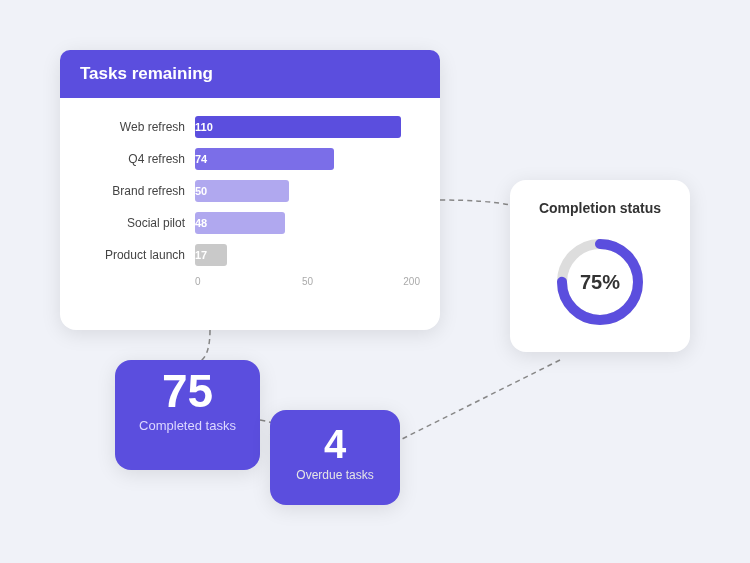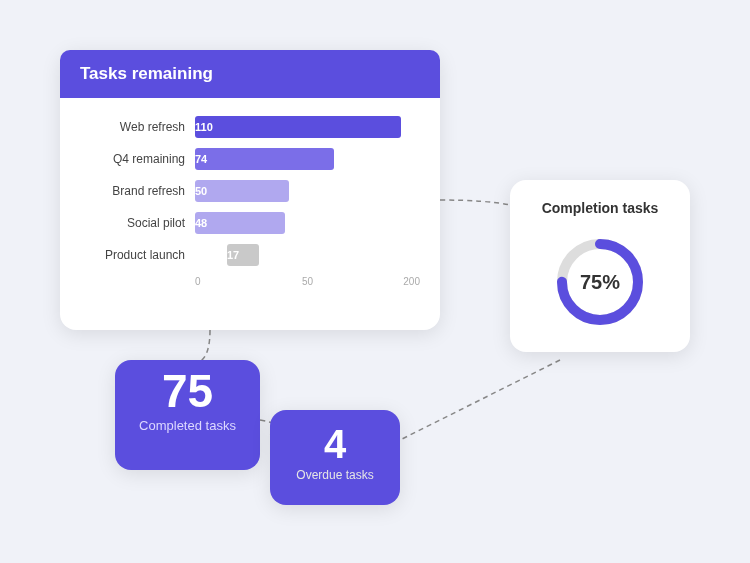--- a/index.html
+++ b/index.html
@@ -67,21 +67,21 @@
       padding-right: 6px;
     }
     .bar-fill span {
       font-size: 11px;
       font-weight: 600;
       color: #fff;
     }
     .bar-fill.dark { background: #5b4ede; }
     .bar-fill.mid  { background: #7b6ee8; }
     .bar-fill.light{ background: #b0a8ef; }
-    .bar-fill.gray { background: #c9c9c9; margin-left: 32px; }
+    .bar-fill.gray { background: #c9c9c9; }
 
     .axis-line {
       display: flex;
       margin-left: 115px;
       margin-top: 4px;
     }
     .axis-tick {
       font-size: 10px;
       color: #aaa;
       flex: 1;
@@ -199,21 +199,21 @@
     <div class="bar-row">
       <div class="bar-label">Web refresh</div>
       <div class="bar-track">
         <div class="bar-fill dark" style="width:91.6%">
           <span>110</span>
         </div>
       </div>
     </div>
 
     <div class="bar-row">
-      <div class="bar-label">Q4 remaining</div>
+      <div class="bar-label">Q4 refresh</div>
       <div class="bar-track">
         <div class="bar-fill mid" style="width:61.6%">
           <span>74</span>
         </div>
       </div>
     </div>
 
     <div class="bar-row">
       <div class="bar-label">Brand refresh</div>
       <div class="bar-track">
@@ -243,21 +243,21 @@
 
     <div class="axis-line">
       <span class="axis-tick">0</span>
       <span class="axis-tick" style="text-align:center">50</span>
       <span class="axis-tick" style="text-align:right">200</span>
     </div>
   </div>
 </div>
 
 <div class="card card-completion">
-  <h2>Completion tasks</h2>
+  <h2>Completion status</h2>
   <div class="donut-wrap">
     <svg viewBox="0 0 100 100" xmlns="http://www.w3.org/2000/svg">
 
       <circle cx="50" cy="50" r="38" fill="none" stroke="#ddd" stroke-width="10"></circle>
 
       <circle cx="50" cy="50" r="38" fill="none" stroke="#5b4ede" stroke-width="10" stroke-dasharray="179.07 59.69" stroke-linecap="round"></circle>
     </svg>
     <div class="donut-label">75%</div>
   </div>
 </div>

